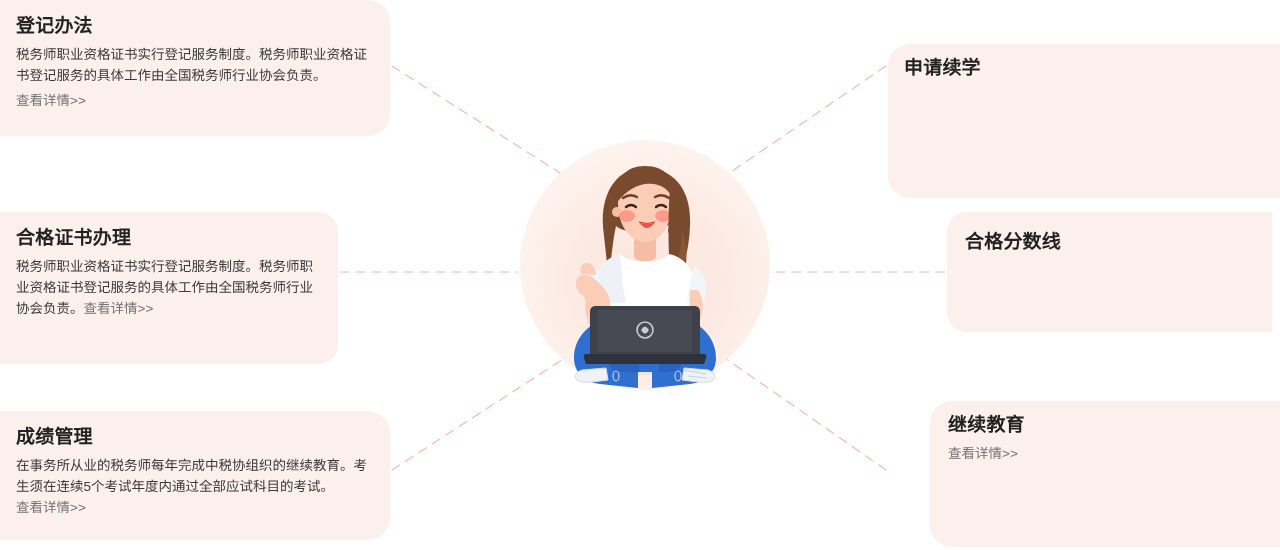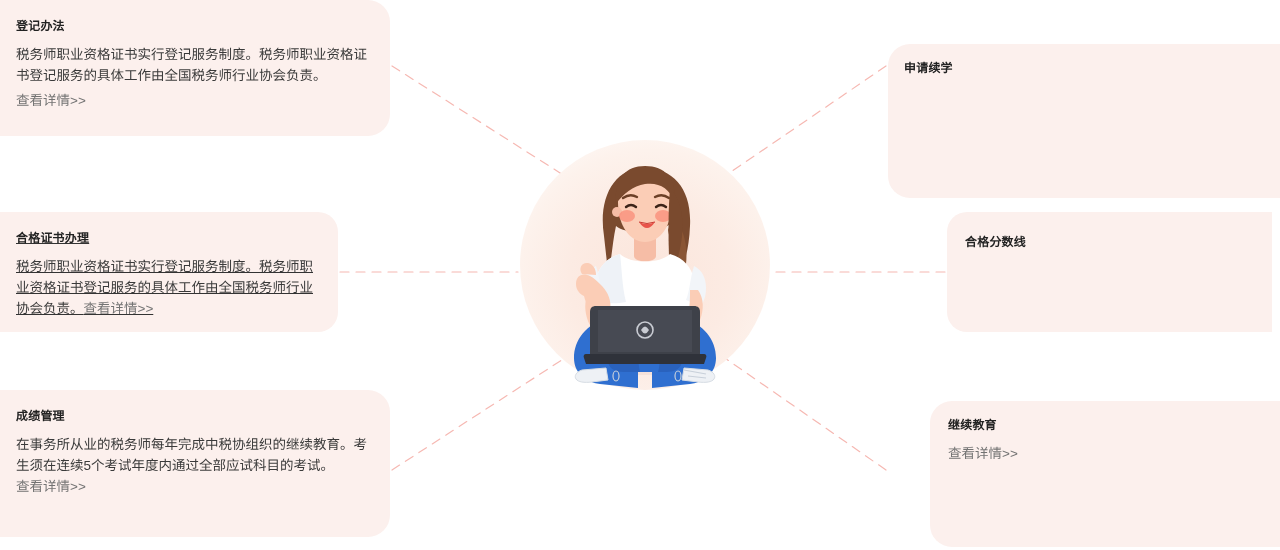--- a/index.html
+++ b/index.html
@@ -61,21 +61,21 @@
   }
 
   
   .card {
     position: absolute;
     background: #fcf0ed;
     box-sizing: border-box;
   }
   .card .card-title {
     font-weight: bold;
-    font-size: 12px;
+    font-size: 19px;
     line-height: 20px;
     color: #222222;
     margin: 0 0 8px 0;
     letter-spacing: 0.2px;
   }
   .card .card-body {
     font-size: 13.5px;
     line-height: 21px;
     color: #3a3a3a;
     margin: 0;
@@ -98,32 +98,31 @@
     border-radius: 0 22px 22px 0;
     padding: 16px 22px 0 16px;
   }
   #card-shenqingxuxue {
     left: 888px; top: 0; width: 392px; height: 154px;
     border-radius: 22px 0 0 22px;
     padding: 14px 18px 0 16px;
     margin-top: 44px;
   }
   #card-hegezhengshu {
-    left: 0; top: 212px; width: 338px; height: 120px;
+    left: 0; top: 212px; width: 338px; height: 152px;
     border-radius: 0 20px 20px 0;
     padding: 16px 20px 0 16px;
-    text-decoration: underline;
   }
   #card-hegefenshuxian {
     left: 947px; top: 212px; width: 325px; height: 120px;
     border-radius: 20px 0 0 20px;
     padding: 20px 20px 13px 18px;
   }
   #card-chengjiguanli {
-    left: 0; top: 390px; width: 390px; height: 147px;
+    left: 0; top: 411px; width: 390px; height: 129px;
     border-radius: 0 22px 22px 0;
     padding: 16px 20px 0 16px;
   }
   #card-jixujiaoyu {
     left: 930px; top: 401px; width: 392px; height: 146px;
     border-radius: 22px 0 0 22px;
     padding: 14px 20px 0 18px;
   }
 </style>
 </head>

